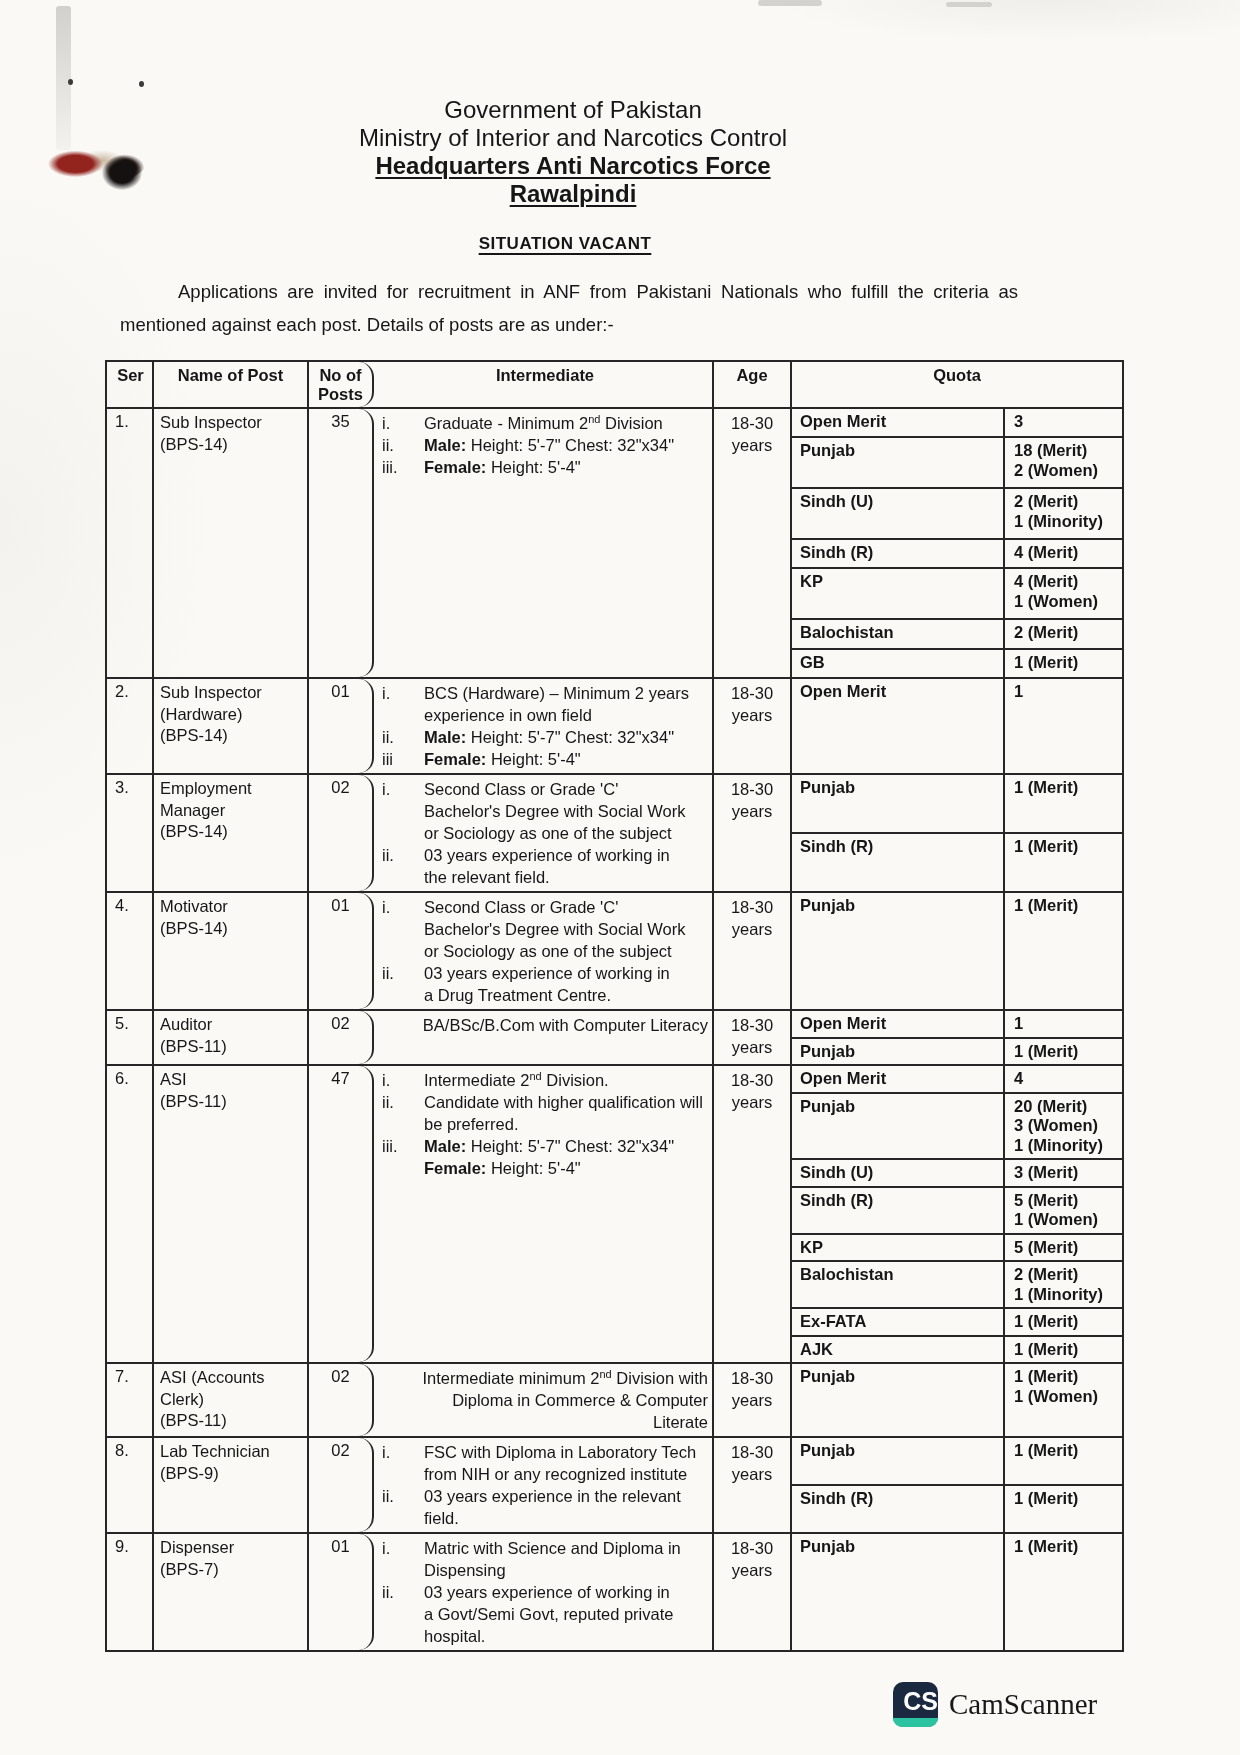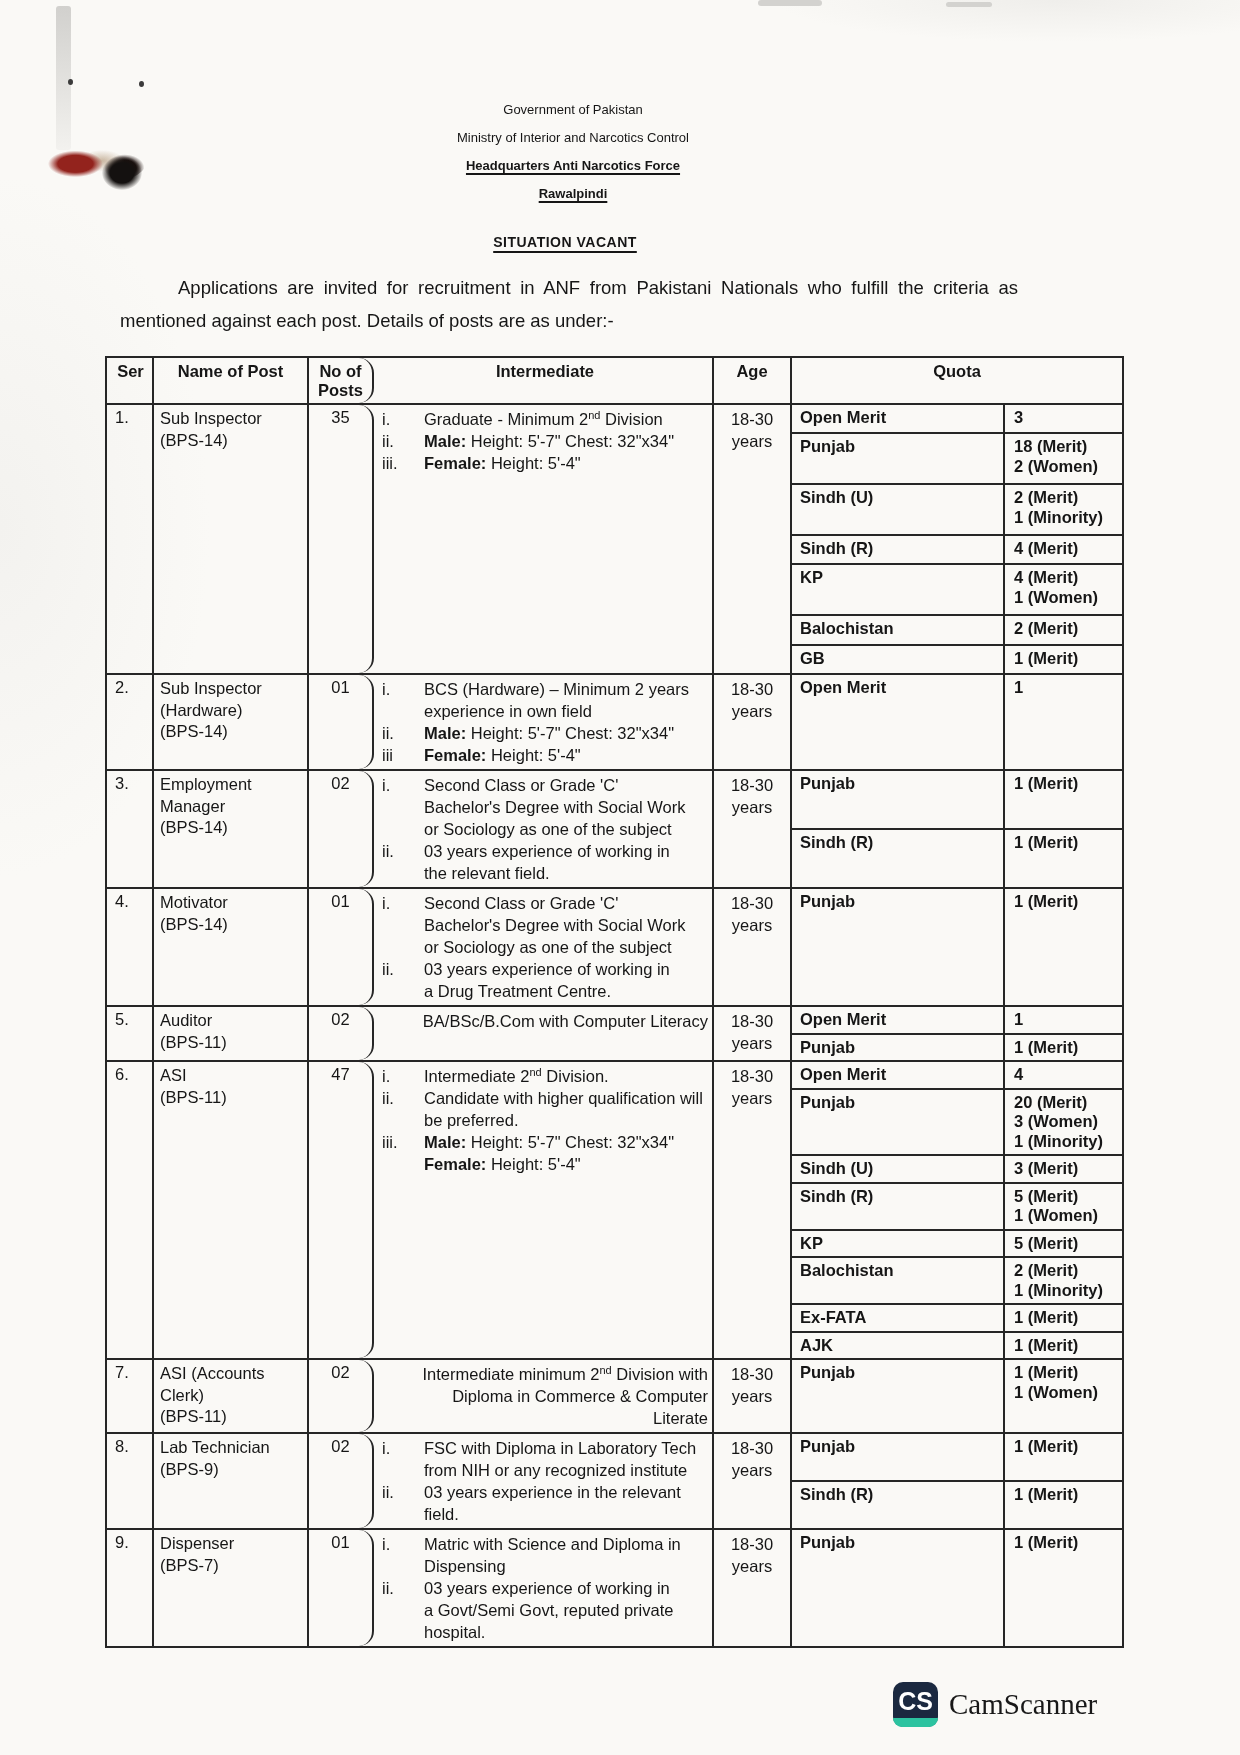--- a/index.html
+++ b/index.html
@@ -25,23 +25,23 @@
       radial-gradient(ellipse 40% 45% at 28% 52%, #93231d 0%, #93231d 45%, rgba(147,35,29,0) 70%),
       radial-gradient(ellipse 35% 40% at 55% 45%, #c9b6a0 0%, rgba(201,182,160,0) 65%),
       radial-gradient(ellipse 30% 48% at 78% 62%, #1d100d 0%, #1d100d 40%, rgba(29,16,13,0) 68%);
     filter:blur(.6px);}
   .art-blob{position:absolute;left:102px;top:156px;width:40px;height:34px;border-radius:50%;
     background:radial-gradient(ellipse at 50% 50%, #141110 0%, #141110 42%, rgba(20,17,16,0) 72%);}
   .art-speck{position:absolute;background:#d3d2cf;border-radius:3px;}
 
   
   .head{width:1130px;padding-top:96px;text-align:center;}
-  .hline{font-size:13px;line-height:28px;margin-left:16px;}
+  .hline{font-size:24px;line-height:28px;margin-left:16px;}
   .hline.u{font-weight:bold;text-decoration:underline;text-decoration-thickness:2px;text-underline-offset:3px;}
-  .doc-title{width:1130px;text-align:center;margin-top:26px;font-size:14px;font-weight:bold;
+  .doc-title{width:1130px;text-align:center;margin-top:26px;font-size:17px;font-weight:bold;
     text-decoration:underline;text-decoration-thickness:2px;text-underline-offset:4px;letter-spacing:.5px;}
   .intro{margin:21px 0 0 120px;width:898px;font-size:18.5px;line-height:33px;
     text-align:justify;text-indent:58px;}
 
   
   :root{--ink:#262626;}
   .tbl{margin:19px 0 0 105px;width:1019px;border:2px solid var(--ink);box-sizing:border-box;
     font-size:16.5px;}
   .trow{display:grid;grid-template-columns:47px 155px 65px 340px 78px 1fr;
     border-bottom:2px solid var(--ink);}
@@ -542,20 +542,20 @@
             <div class="q-region">Punjab</div>
             <div class="q-val">
               <div class="vline">1 (Merit)</div>
             </div>
           </div>
         </div>
       </div>
     </div>
 
   <div class="watermark">
-    <div class="cs-icon" style="background: rgb(27, 41, 64);">
+    <div class="cs-icon" style="background: rgb(27, 41, 64); justify-content: flex-end;">
       <span class="cs-letters">CS</span>
       <div class="cs-strip" style="background: rgb(44, 195, 160);"></div>
     </div>
     <span class="cs-text" style="color: rgb(24, 24, 24);">CamScanner</span>
   </div>
 
 </div>
 
 </body></html>

